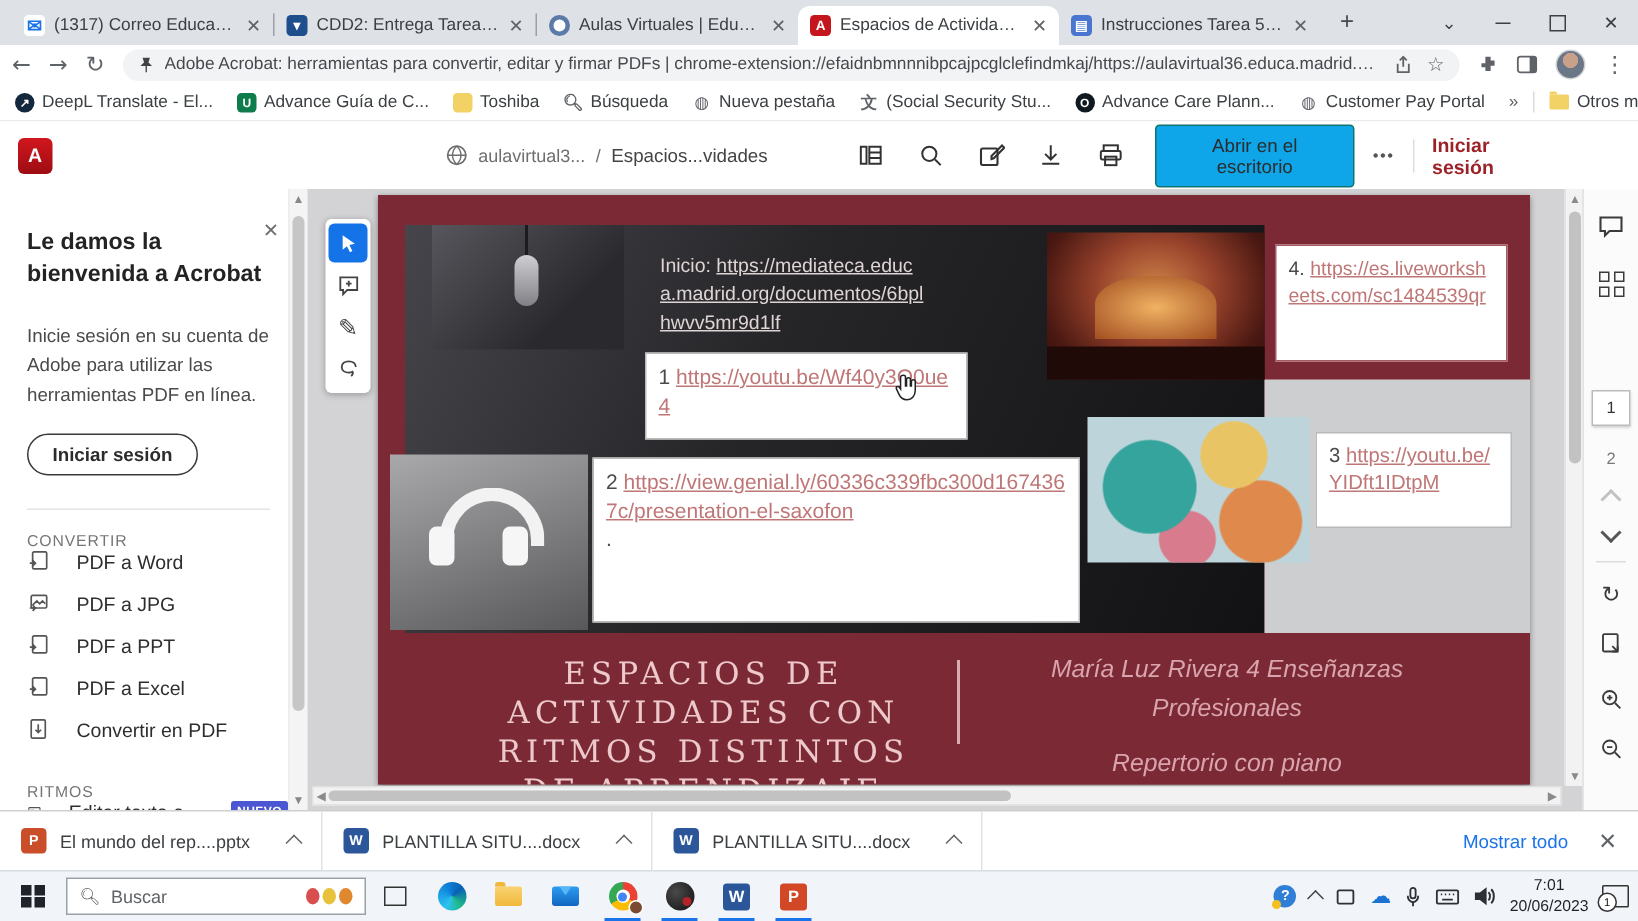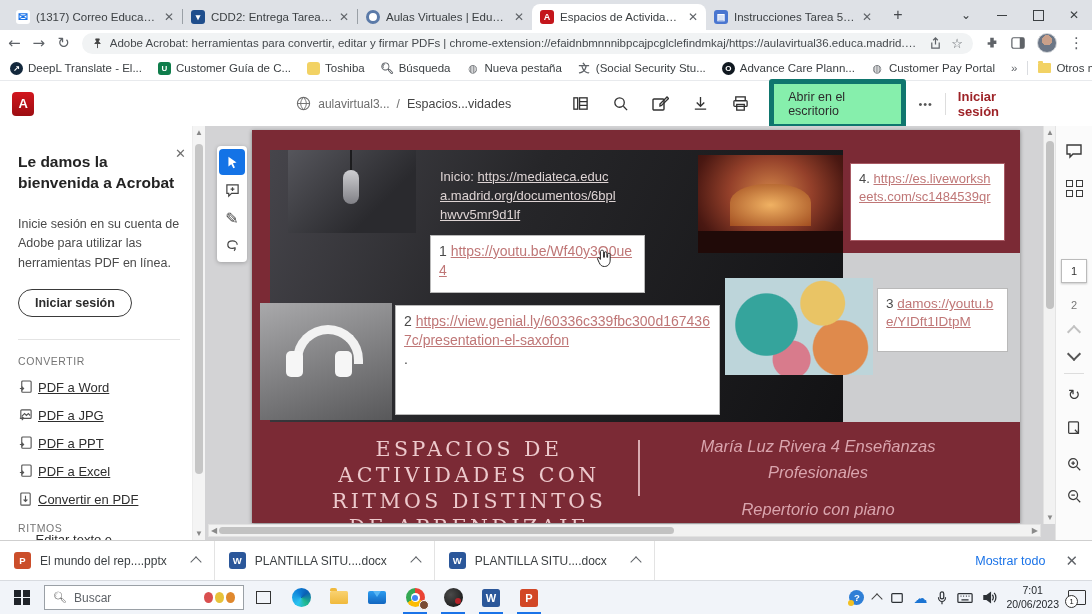--- a/index.html
+++ b/index.html
@@ -51,34 +51,34 @@
   .acrobar{height:45px;background:#fff;border-bottom:1px solid #e2e2e2;display:flex;align-items:center;padding:0 12px;gap:12px;position:relative;}
   .acro-app{width:24px;height:24px;border-radius:4px;background:linear-gradient(#d2161e,#9c0d12);color:#fff;font-weight:bold;font-size:13px;display:flex;align-items:center;justify-content:center;}
   .tools-chip{height:30px;background:#ececec;border-radius:3px;display:flex;align-items:center;gap:8px;padding:0 13px;font-size:13px;color:#2c2c2c;}
   .gridglyph{display:grid;grid-template-columns:repeat(3,3px);grid-gap:1.5px;}
   .gridglyph i{width:3px;height:3px;background:#3b3b3b;}
   .crumb{display:flex;align-items:center;gap:7px;margin-left:250px;font-size:12px;color:#6e6e6e;}
   .crumb .fname{color:#444;font-size:12.5px;}
   .acico{width:34px;height:30px;display:flex;align-items:center;justify-content:center;color:#323232;}
   .acico svg{stroke:#323232;fill:none;stroke-width:1.4;}
   .acro-right{margin-left:auto;display:flex;align-items:center;gap:12px;padding-right:48px;}
-  .open-desktop{border:5px solid #0f766e;background:#86efac;border-radius:3px;padding:6px 14px;font-size:12.5px;color:#2c2c2c;}
+  .open-desktop{border:1px solid #0f766e;background:#0ea5e9;border-radius:3px;padding:6px 14px;font-size:12.5px;color:#2c2c2c;text-align:center;}
   .acdiv{width:1px;height:22px;background:#ddd;}
   .signin-red{color:#9d2227;font-weight:bold;font-size:13px;}
 
   
   .main{position:absolute;top:126px;left:0;right:0;height:414px;display:flex;}
   .panel{width:192px;background:#fff;position:relative;padding:0 0 0 18px;box-sizing:border-box;}
   .panel-close{position:absolute;right:6px;top:20px;color:#6e6e6e;font-size:13px;}
   .panel h1{font-size:15.5px;font-weight:bold;color:#232323;width:158px;line-height:1.35;margin:26px 0 0 0;}
   .panel .pbody{font-size:12.5px;color:#4a4a4a;width:162px;line-height:1.55;margin-top:21px;}
   .pill{display:inline-block;margin-top:16px;border:1.5px solid #3a3a3a;border-radius:16px;padding:6px 16px;font-size:12.5px;font-weight:bold;color:#2c2c2c;background:#fff;}
   .pdiv{width:162px;border-top:1px solid #e4e4e4;margin-top:22px;}
   .sechdr{font-size:10.5px;color:#757575;letter-spacing:.6px;margin-top:15px;}
-  .pitem{display:flex;align-items:flex-end;gap:5px;height:28px;font-size:13px;color:#2e2e2e;text-decoration:underline;}
+  .pitem{display:flex;align-items:flex-start;gap:18px;height:28px;font-size:13px;color:#2e2e2e;}
   .pitem svg{stroke:#555;fill:none;stroke-width:1.2;}
   .badge-new{background:#4b57d2;color:#fff;font-size:8px;font-weight:bold;padding:2px 4px;border-radius:2px;letter-spacing:.3px;}
   .panel-sb{width:12px;background:#f4f4f4;position:relative;border-left:1px solid #ececec;}
   .panel-sb .thumb{position:absolute;left:2px;top:18px;width:8px;height:330px;background:#c6c6c6;border-radius:4px;}
   .panel-sb .arr{position:absolute;left:2px;font-size:8px;color:#888;}
 
   
   .viewer{flex:1;background:#d3d3d5;position:relative;overflow:hidden;}
   .page{position:absolute;left:47px;top:4px;width:768px;height:393px;background:#7b2a35;overflow:hidden;box-shadow:0 1px 4px rgba(0,0,0,.4);}
   .darkzone{position:absolute;left:18px;top:20px;width:573px;height:272px;background:linear-gradient(115deg,#46454b 0%,#262629 40%,#121214 100%);}
@@ -262,21 +262,21 @@
     <span class="navico glyph">⋮</span>
   </div>
 
   <div class="bmbar">
     <span class="bm">
         <span class="bmico bm-deepl">↗</span>
         <span>DeepL Translate - El...</span>
       </span>
     <span class="bm">
         <span class="bmico bm-u">U</span>
-        <span>Customer Guía de C...</span>
+        <span>Advance Guía de C...</span>
       </span>
     <span class="bm">
         <span class="bmico bm-doc"></span>
         <span>Toshiba</span>
       </span>
     <span class="bm">
         <span class="bmico bm-glyphic glyph">🔍︎</span>
         <span>Búsqueda</span>
       </span>
     <span class="bm">
@@ -435,21 +435,21 @@
           <div class="floor"></div>
         </div>
 
         <div class="linkbox box4"><span>4. </span><a class="pl">https://es.liveworksheets.com/sc1484539qr</a></div>
 
 
         <div class="linkbox box1"><span>1 </span><a class="pl">https://youtu.be/Wf40y3Q0ue4</a></div>
 
         <div class="photo painting"></div>
 
-        <div class="linkbox box3"><span>3 </span><a class="pl">damos://youtu.be/YIDft1IDtpM</a></div>
+        <div class="linkbox box3"><span>3 </span><a class="pl">https://youtu.be/YIDft1IDtpM</a></div>
 
         <div class="photo headphones">
           <div class="hp-band"></div>
           <div class="hp-cup" style="left:26px"></div>
           <div class="hp-cup" style="left:75px"></div>
         </div>
 
         <div class="linkbox box2"><span>2 </span><a class="pl">https://view.genial.ly/60336c339fbc300d1674367c/presentation-el-saxofon</a><div>.</div></div>
 
         <div class="band"></div>

